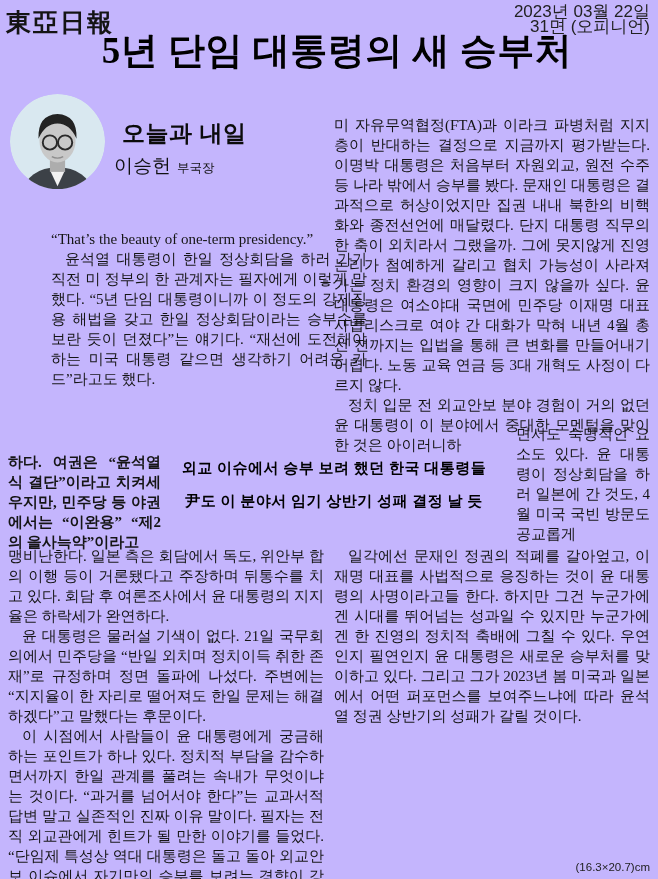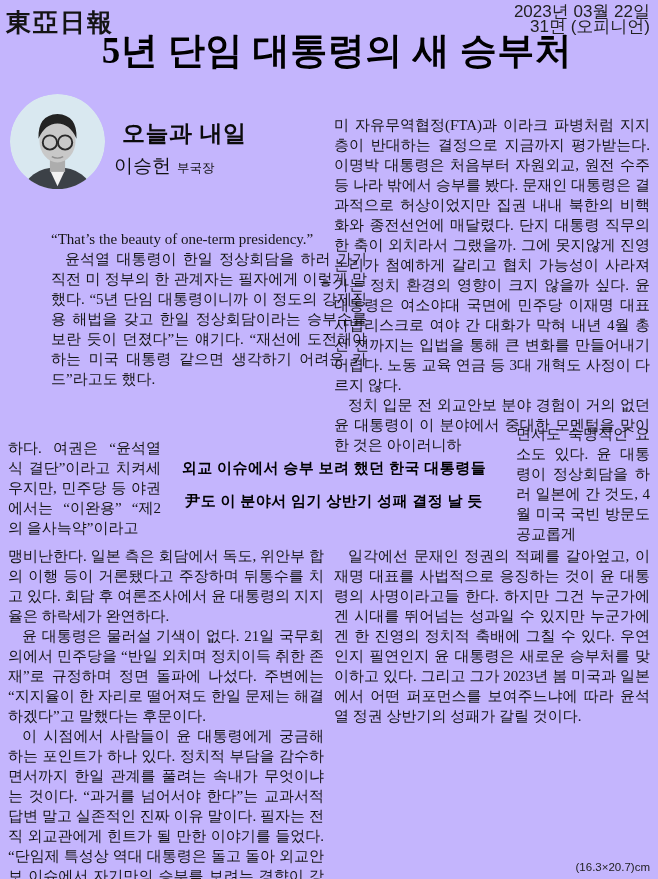--- a/index.html
+++ b/index.html
@@ -33,21 +33,21 @@
   .author-line { left:114px; top:153px; font-family:"Liberation Sans","DejaVu Sans",sans-serif; }
   .author-name { font-size:19px; color:#111; }
   .author-title { font-size:12.5px; color:#111; margin-left:6px; }
 
   
   .body-text { font-size:15px; line-height:20px; text-align:justify; word-break:break-all; color:#151515; }
   .body-text p { margin:0; }
   .body-text p.ind { text-indent:14px; }
 
   .l1 { left:8px;  top:229px; width:316px;margin-left:43px; }
-  .l2 { left:8px;  top:438px; width:153px; }
+  .l2 { left:8px;  top:452px; width:153px;font-weight:bold; }
   .l3 { left:8px;  top:546px; width:316px; }
   .r1 { left:334px; top:115px; width:316px; }
   .r2 { left:516px; top:424px; width:134px; }
   .r3 { left:334px; top:546px; width:316px; }
 
   
   .pullquote {
     left:134px; top:452px; width:400px; text-align:center;
     font-size:15px; font-weight:700; line-height:33px; letter-spacing:0.5px;
     color:#000; word-break:keep-all; white-space:nowrap;

